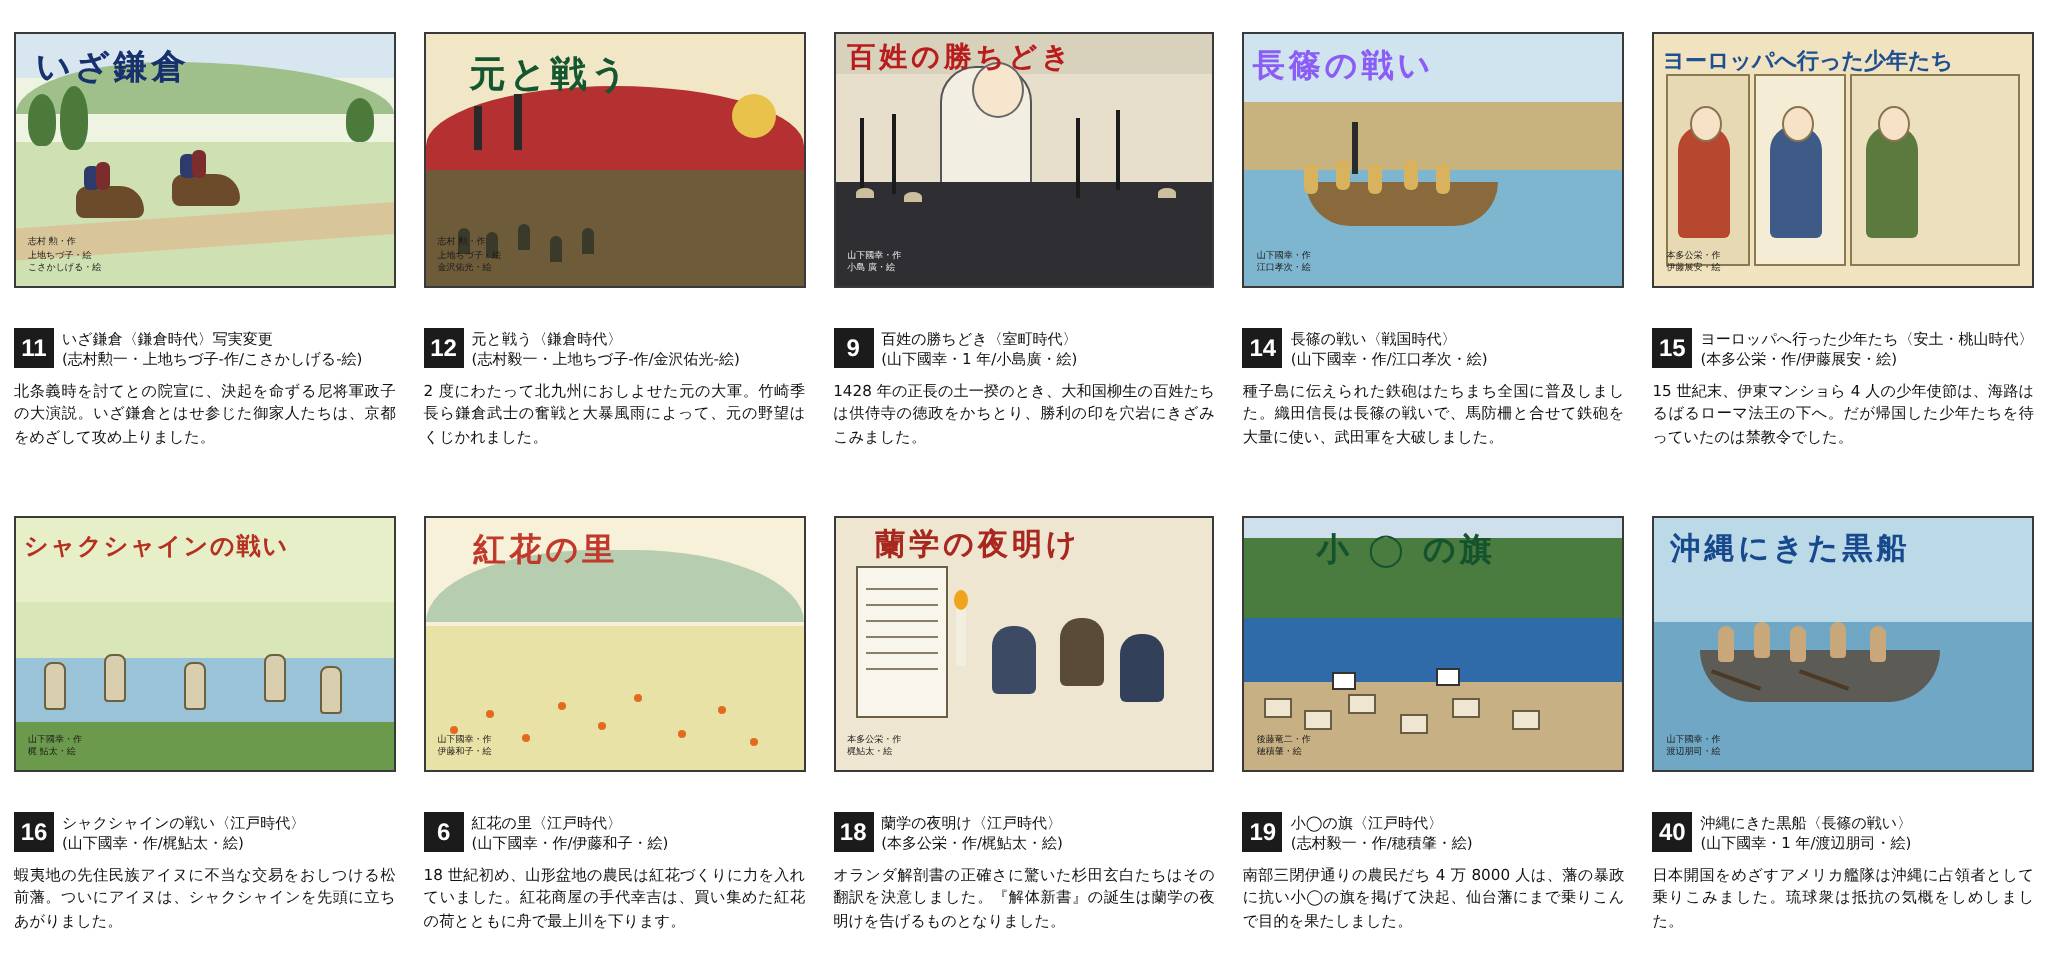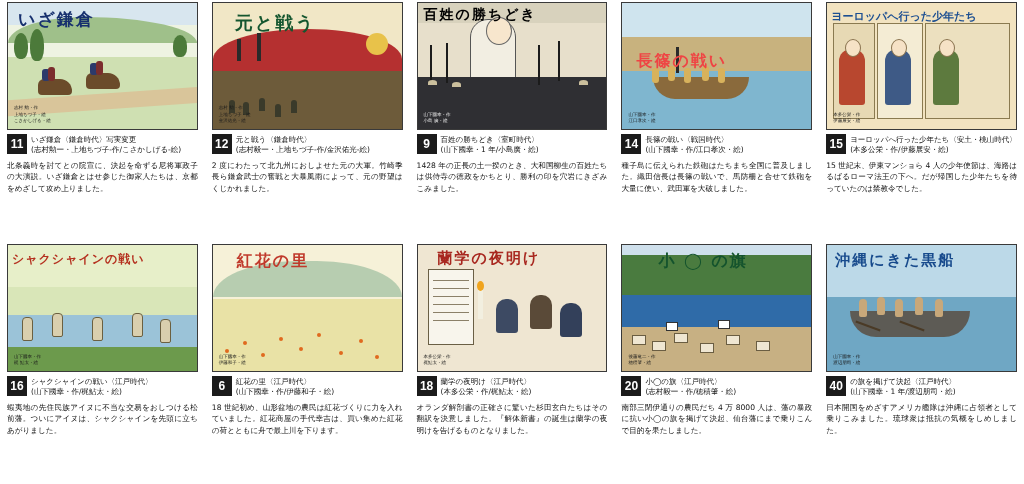--- a/index.html
+++ b/index.html
@@ -16,21 +16,21 @@
   .catalog {
     display: grid;
     grid-template-columns: repeat(5, 1fr);
     grid-template-rows: repeat(2, 242px);
     width: 1024px;
     height: 484px;
     box-sizing: border-box;
   }
   .card {
     box-sizing: border-box;
-    padding: 2px 7px 2px 7px;
+    padding: 16px 7px 2px 7px;
     display: flex;
     flex-direction: column;
     overflow: hidden;
   }
   .cover {
     width: 100%;
     height: 128px;
     border: 1px solid #3a3a3a;
     box-sizing: border-box;
     position: relative;
@@ -50,21 +50,21 @@
     z-index: 6;
     font-family: "DejaVu Sans", sans-serif;
     font-size: 4.5px;
     line-height: 1.45;
     color: #1a1a1a;
     white-space: pre-line;
   }
   .meta {
     display: flex;
     align-items: flex-start;
-    margin-top: 4px;
+    margin-top: 20px;
     gap: 4px;
   }
   .num {
     flex: none;
     width: 20px;
     height: 20px;
     background: #1b1b1b;
     color: #ffffff;
     font-size: 12px;
     font-weight: bold;
@@ -241,21 +241,21 @@
       <div class="monk"></div>
       <div class="head"></div>
       <div class="crowd"></div>
       <div class="spear" style="left:12px;bottom:44px"></div>
       <div class="spear" style="left:28px;bottom:46px"></div>
       <div class="spear" style="left:120px;bottom:44px"></div>
       <div class="spear" style="left:140px;bottom:48px"></div>
       <div class="hat" style="left:10px;bottom:44px"></div>
       <div class="hat" style="left:34px;bottom:42px"></div>
       <div class="hat" style="right:18px;bottom:44px"></div>
-      <div class="cover-title" style="left:6px;top:3px;font-size:14px;color:#000000;">百姓の勝ちどき</div>
+      <div class="cover-title" style="left:6px;top:3px;font-size:14px;color:#b91c1c;">百姓の勝ちどき</div>
       <div class="cover-credit" style="left:6px;bottom:4px;color:#eee;">山下國幸・作
 小島   廣・絵</div>
     </div>
     <div class="meta">
       <div class="num">9</div>
       <div class="titleblock">
         <div>百姓の勝ちどき〈室町時代〉</div>
         <div>(山下國幸・1 年/小島廣・絵)</div>
       </div>
     </div>
@@ -267,21 +267,21 @@
       <div class="bg"></div>
       <div class="bank"></div>
       <div class="water"></div>
       <div class="boat"></div>
       <div class="rower" style="left:30px;bottom:46px"></div>
       <div class="rower" style="left:46px;bottom:48px"></div>
       <div class="rower" style="left:62px;bottom:46px"></div>
       <div class="rower" style="left:80px;bottom:48px"></div>
       <div class="rower" style="left:96px;bottom:46px"></div>
       <div class="flagpole" style="left:54px;bottom:56px"></div>
-      <div class="cover-title" style="left:14px;top:6px;font-size:16px;color:#ef4444;margin-top:42px;">長篠の戦い</div>
+      <div class="cover-title" style="left:4px;top:6px;font-size:16px;color:#8b5cf6;">長篠の戦い</div>
       <div class="cover-credit" style="left:6px;bottom:4px;">山下國幸・作
 江口孝次・絵</div>
     </div>
     <div class="meta">
       <div class="num">14</div>
       <div class="titleblock">
         <div>長篠の戦い〈戦国時代〉</div>
         <div>(山下國幸・作/江口孝次・絵)</div>
       </div>
     </div>
@@ -409,21 +409,21 @@
       <div class="house" style="left:78px;bottom:18px"></div>
       <div class="house" style="left:104px;bottom:26px"></div>
       <div class="house" style="left:134px;bottom:20px"></div>
       <div class="flag19" style="left:44px;bottom:40px"></div>
       <div class="flag19" style="left:96px;bottom:42px"></div>
       <div class="cover-title" style="left:36px;top:6px;font-size:16px;color:#14532d;">小 ◯ の旗</div>
       <div class="cover-credit" style="left:6px;bottom:4px;">後藤竜二・作
 穂積肇・絵</div>
     </div>
     <div class="meta">
-      <div class="num">20</div>
+      <div class="num">19</div>
       <div class="titleblock">
         <div>小◯の旗〈江戸時代〉</div>
         <div>(志村毅一・作/穂積肇・絵)</div>
       </div>
     </div>
     <div class="desc">南部三閉伊通りの農民だち 4 万 8000 人は、藩の暴政に抗い小◯の旗を掲げて決起、仙台藩にまで乗りこんで目的を果たしました。</div>
   </div>
 
   <div class="card c20">
     <div class="cover">
@@ -437,20 +437,20 @@
       <div class="man" style="left:108px;bottom:54px"></div>
       <div class="oar" style="left:28px;bottom:44px"></div>
       <div class="oar" style="left:72px;bottom:44px"></div>
       <div class="cover-title" style="left:8px;top:6px;font-size:15px;color:#174a8c;">沖縄にきた黒船</div>
       <div class="cover-credit" style="left:6px;bottom:4px;">山下國幸・作
 渡辺朋司・絵</div>
     </div>
     <div class="meta">
       <div class="num">40</div>
       <div class="titleblock">
-        <div>の旗を掲げて決起〈江戸時代〉</div>
+        <div>沖縄にきた黒船〈長篠の戦い〉</div>
         <div>(山下國幸・1 年/渡辺朋司・絵)</div>
       </div>
     </div>
     <div class="desc">日本開国をめざすアメリカ艦隊は沖縄に占領者として乗りこみました。琉球衆は抵抗の気概をしめしました。</div>
   </div>
 
 </div>
 
 </body></html>

